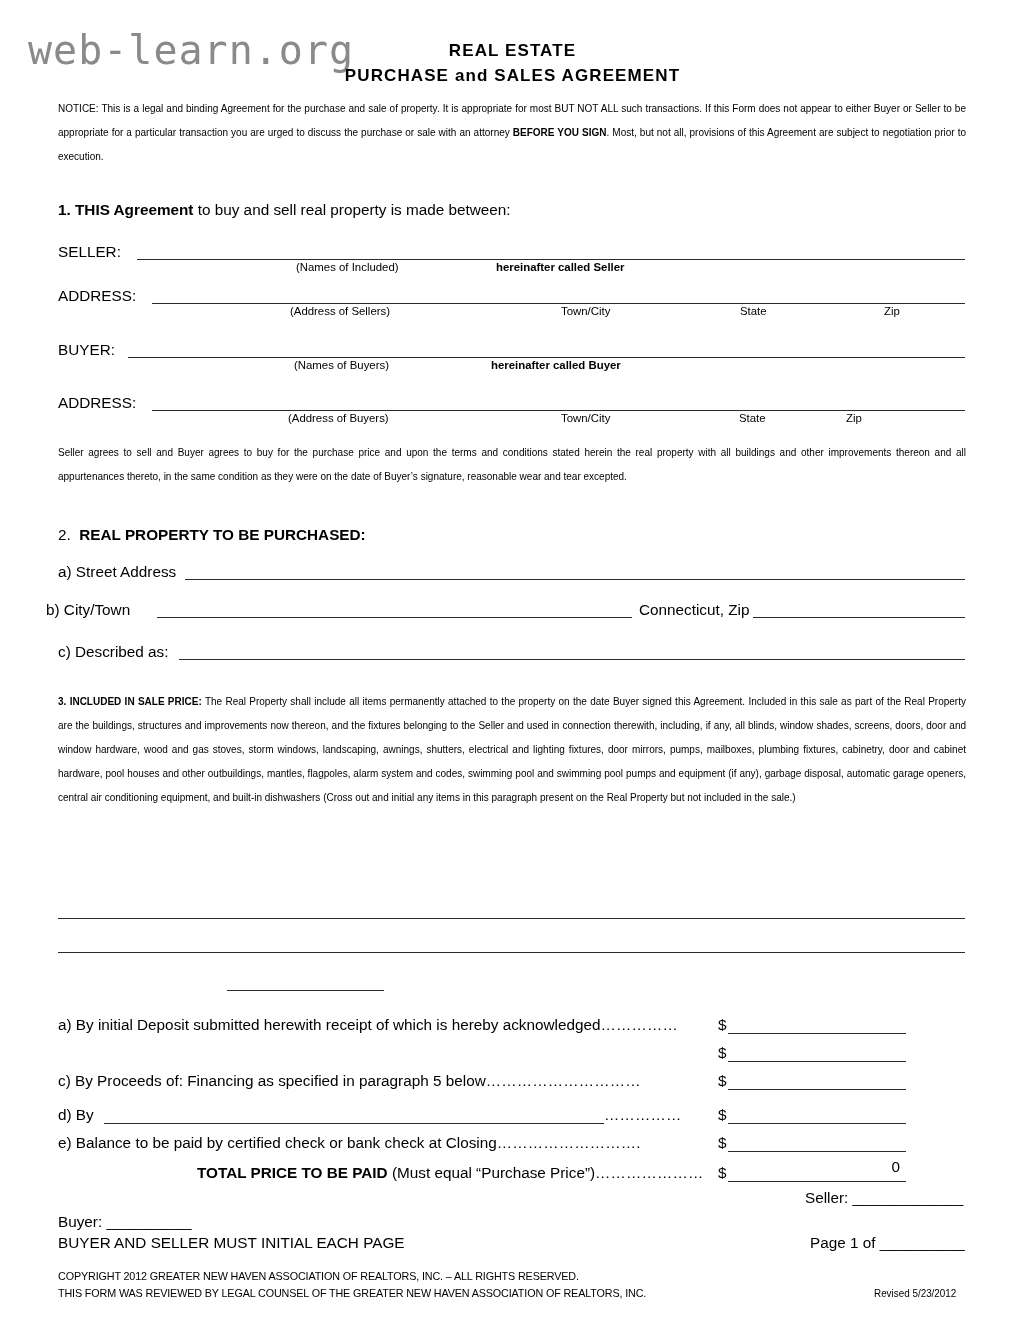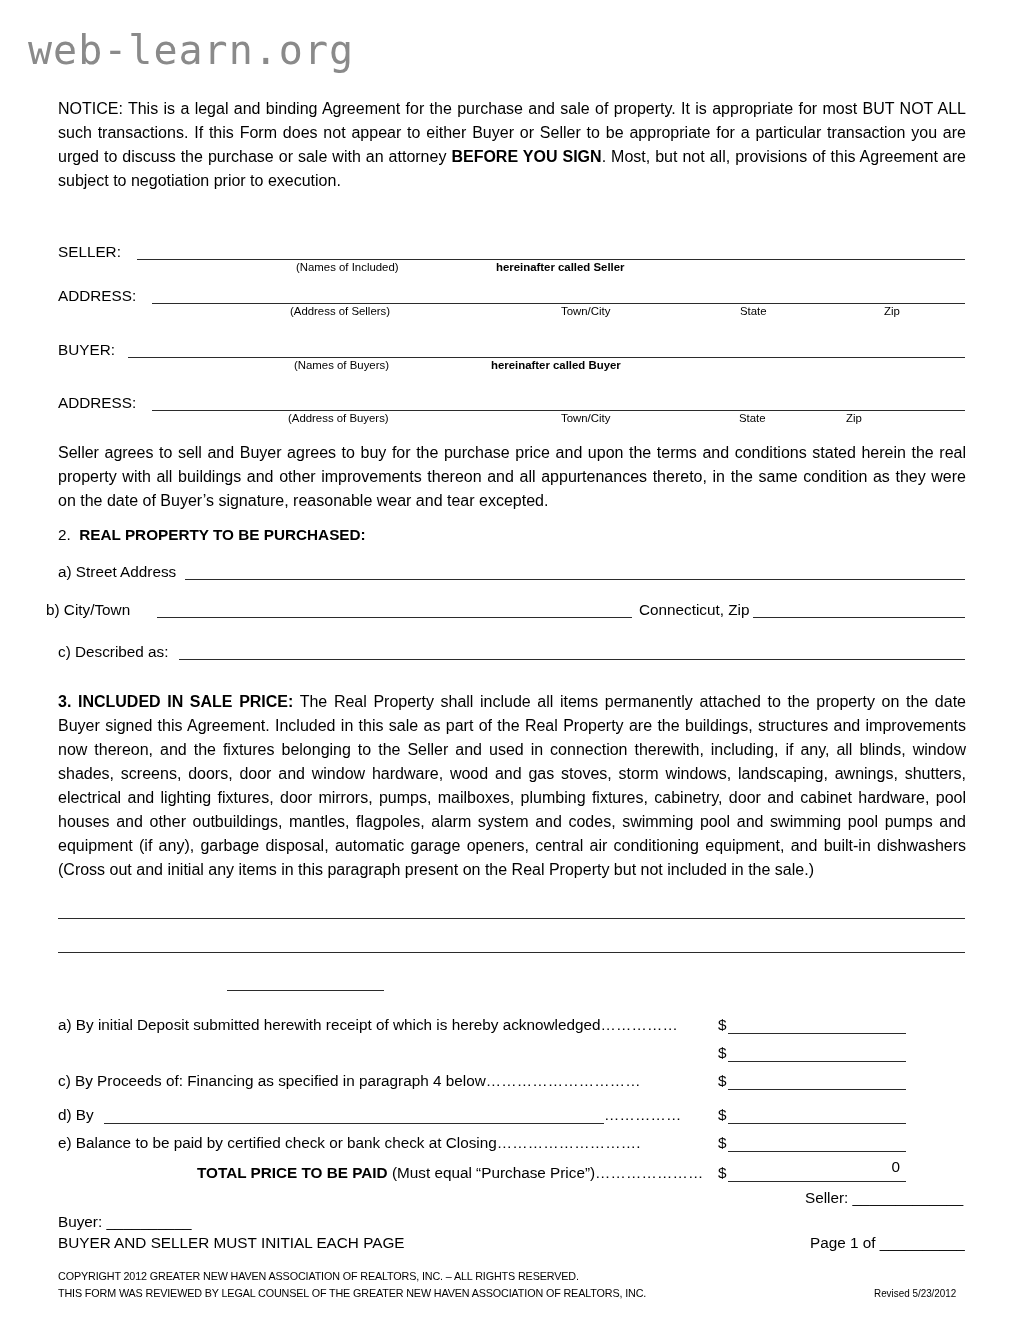--- a/index.html
+++ b/index.html
@@ -46,21 +46,21 @@
   .title-line {
     font-size: 17px;
     font-weight: bold;
     letter-spacing: 1.1px;
     line-height: 25px;
     white-space: nowrap;
   }
 
   
   .para {
-    font-size: 16px;
+    font-size: 10px;
     line-height: 24px;
     text-align: justify;
     color: #000;
   }
   .para b { font-weight: bold; }
 
   .lbl {
     font-size: 15.3px;
     line-height: 22px;
     white-space: nowrap;
@@ -122,25 +122,32 @@
   }
   .dots { letter-spacing: 0.2px; }
 </style>
 </head>
 <body>
 
 <div class="page">
 
   <div class="abs watermark">web-learn.org</div>
 
+  <div class="abs title-block">
+    <div class="title-line">REAL ESTATE</div>
+    <div class="title-line">PURCHASE and SALES AGREEMENT</div>
+  </div>
 
   <div class="abs para" style="left:58px; top:97px; width:908px;">
     <span>NOTICE:  This is a legal and binding Agreement for the purchase and sale of property.  It is appropriate for most BUT NOT ALL such transactions. If this Form does not appear to either Buyer or Seller to be appropriate for a particular transaction you are urged to discuss the purchase or sale with an attorney </span><b>BEFORE YOU SIGN</b><span>.  Most, but not all, provisions of this Agreement are subject to negotiation prior to execution.</span>
   </div>
 
+  <div class="abs lbl" style="left:58px; top:199px;">
+    <b>1.  THIS Agreement</b><span> to buy and sell real property is made between:</span>
+  </div>
 
   <div class="abs lbl" style="left:58px; top:241px;">SELLER:</div>
   <div class="abs rule" style="left:137px; top:259px; width:828px;"></div>
   <div class="abs cap" style="left:296px; top:260px;">(Names of Included)</div>
   <div class="abs cap bold" style="left:473px; top:260px;">hereinafter called Seller</div>
 
   <div class="abs lbl" style="left:58px; top:285px;">ADDRESS:</div>
   <div class="abs rule" style="left:152px; top:303px; width:813px;"></div>
   <div class="abs cap" style="left:290px; top:304px;">(Address of Sellers)</div>
   <div class="abs cap" style="left:561px; top:304px;">Town/City</div>
@@ -190,21 +197,21 @@
   </div>
   <div class="abs dollar" style="left:718px; top:1015px;">$</div>
   <div class="abs rule thin" style="left:728px; top:1033px; width:178px;"></div>
   <div class="abs amount-val" style="left:728px; top:1016px; width:174px;"></div>
 
   <div class="abs dollar" style="left:718px; top:1043px;">$</div>
   <div class="abs rule thin" style="left:728px; top:1061px; width:178px;"></div>
   <div class="abs amount-val" style="left:728px; top:1044px; width:174px;"></div>
 
   <div class="abs price-label" style="left:58px; top:1071px;">
-    <span>c) By Proceeds of:  Financing as specified in paragraph 4 below</span><span class="dots">…………………………</span>
+    <span>c) By Proceeds of:  Financing as specified in paragraph 5 below</span><span class="dots">…………………………</span>
   </div>
   <div class="abs dollar" style="left:718px; top:1071px;">$</div>
   <div class="abs rule thin" style="left:728px; top:1089px; width:178px;"></div>
   <div class="abs amount-val" style="left:728px; top:1072px; width:174px;"></div>
 
   <div class="abs price-label" style="left:58px; top:1105px;">
     <span>d) By</span>
   </div>
   <div class="abs rule" style="left:104px; top:1123px; width:500px;"></div>
   <div class="abs price-label dots" style="left:604px; top:1105px;">……………</div>

